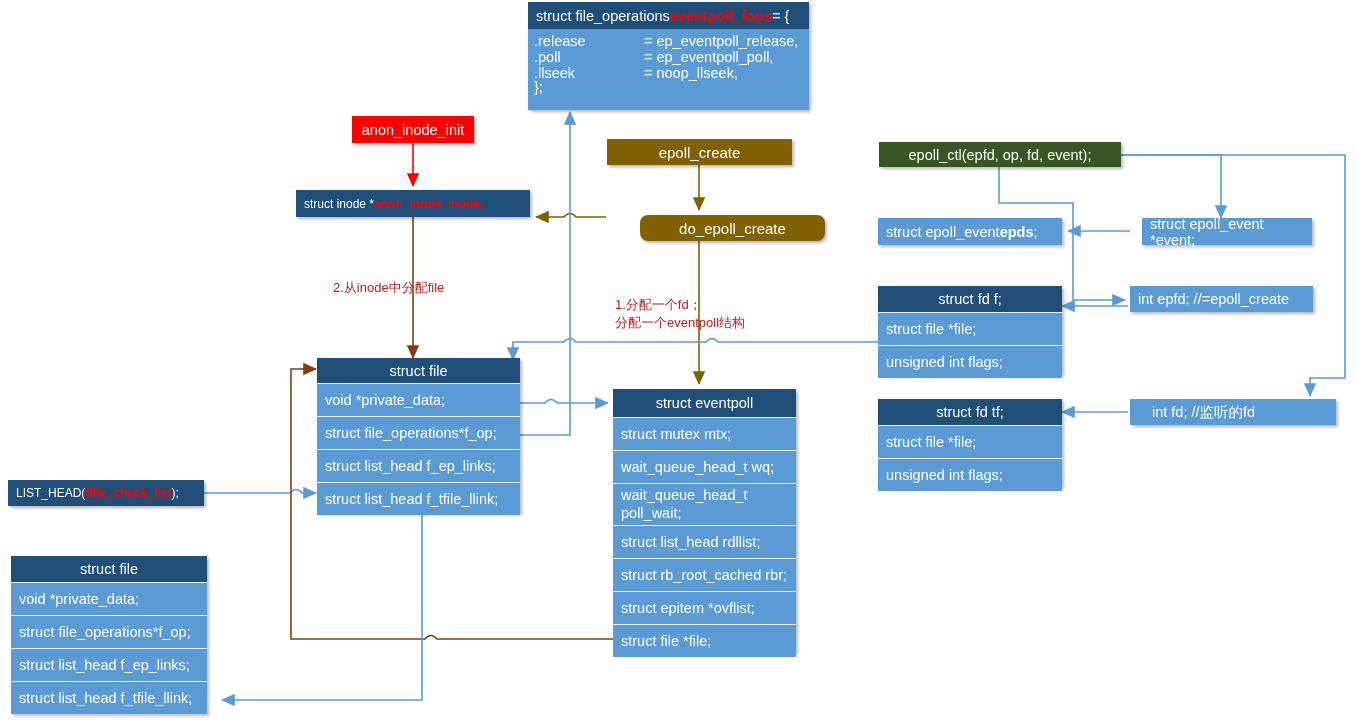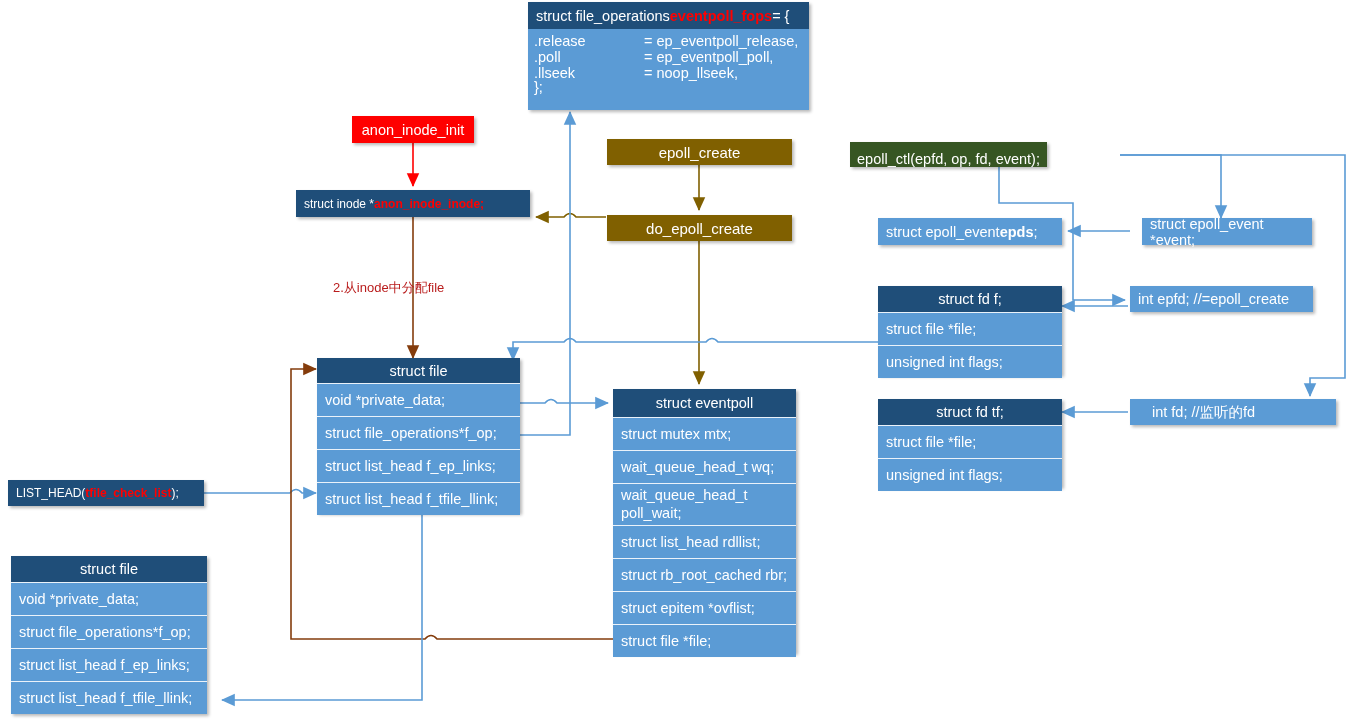--- a/index.html
+++ b/index.html
@@ -121,29 +121,31 @@
 
   <div class="box dark shadow" style="left:296px;top:190px;width:234px;height:27px;">
     <span>struct inode *</span>
       <span class="redtxt">anon_inode_inode;</span>
   </div>
 
   <div class="box olive shadow" style="left:607px;top:139px;width:185px;height:26px;">
     <span>epoll_create</span>
   </div>
 
-  <div class="box olive shadow" style="left:607px;top:215px;width:185px;height:26px;">
+  <div class="box olive shadow" style="left:640px;top:215px;width:185px;height:26px;border-radius:8px;">
     <span>do_epoll_create</span>
   </div>
 
-  <div class="box green shadow" style="left:850px;top:142px;width:197px;height:25px;align-items:flex-end;">
+  <div class="box green shadow" style="left:879px;top:142px;width:242px;height:25px;">
     <span>epoll_ctl(epfd, op, fd, event);</span>
   </div>
 
   <div class="note" style="left:333px;top:279px;width:160px;">2.从inode中分配file</div>
+  <div class="note" style="left:615px;top:296px;width:170px;">1.分配一个fd；
+分配一个eventpoll结构</div>
 
   <div class="box shadow" style="left:317px;top:358px;width:203px;height:155px;">
     <div class="hdr" style="width:203px;height:25px;">struct file</div>
     <div class="row" style="width:203px;height:32px;">void *private_data;</div>
     <div class="row" style="width:203px;height:33px;">struct file_operations*f_op;</div>
     <div class="row" style="width:203px;height:32px;">struct list_head   f_ep_links;</div>
     <div class="row" style="width:203px;height:33px;">struct list_head   f_tfile_llink;</div>
   </div>
 
   <div class="box shadow" style="left:613px;top:389px;width:183px;height:264px;">

